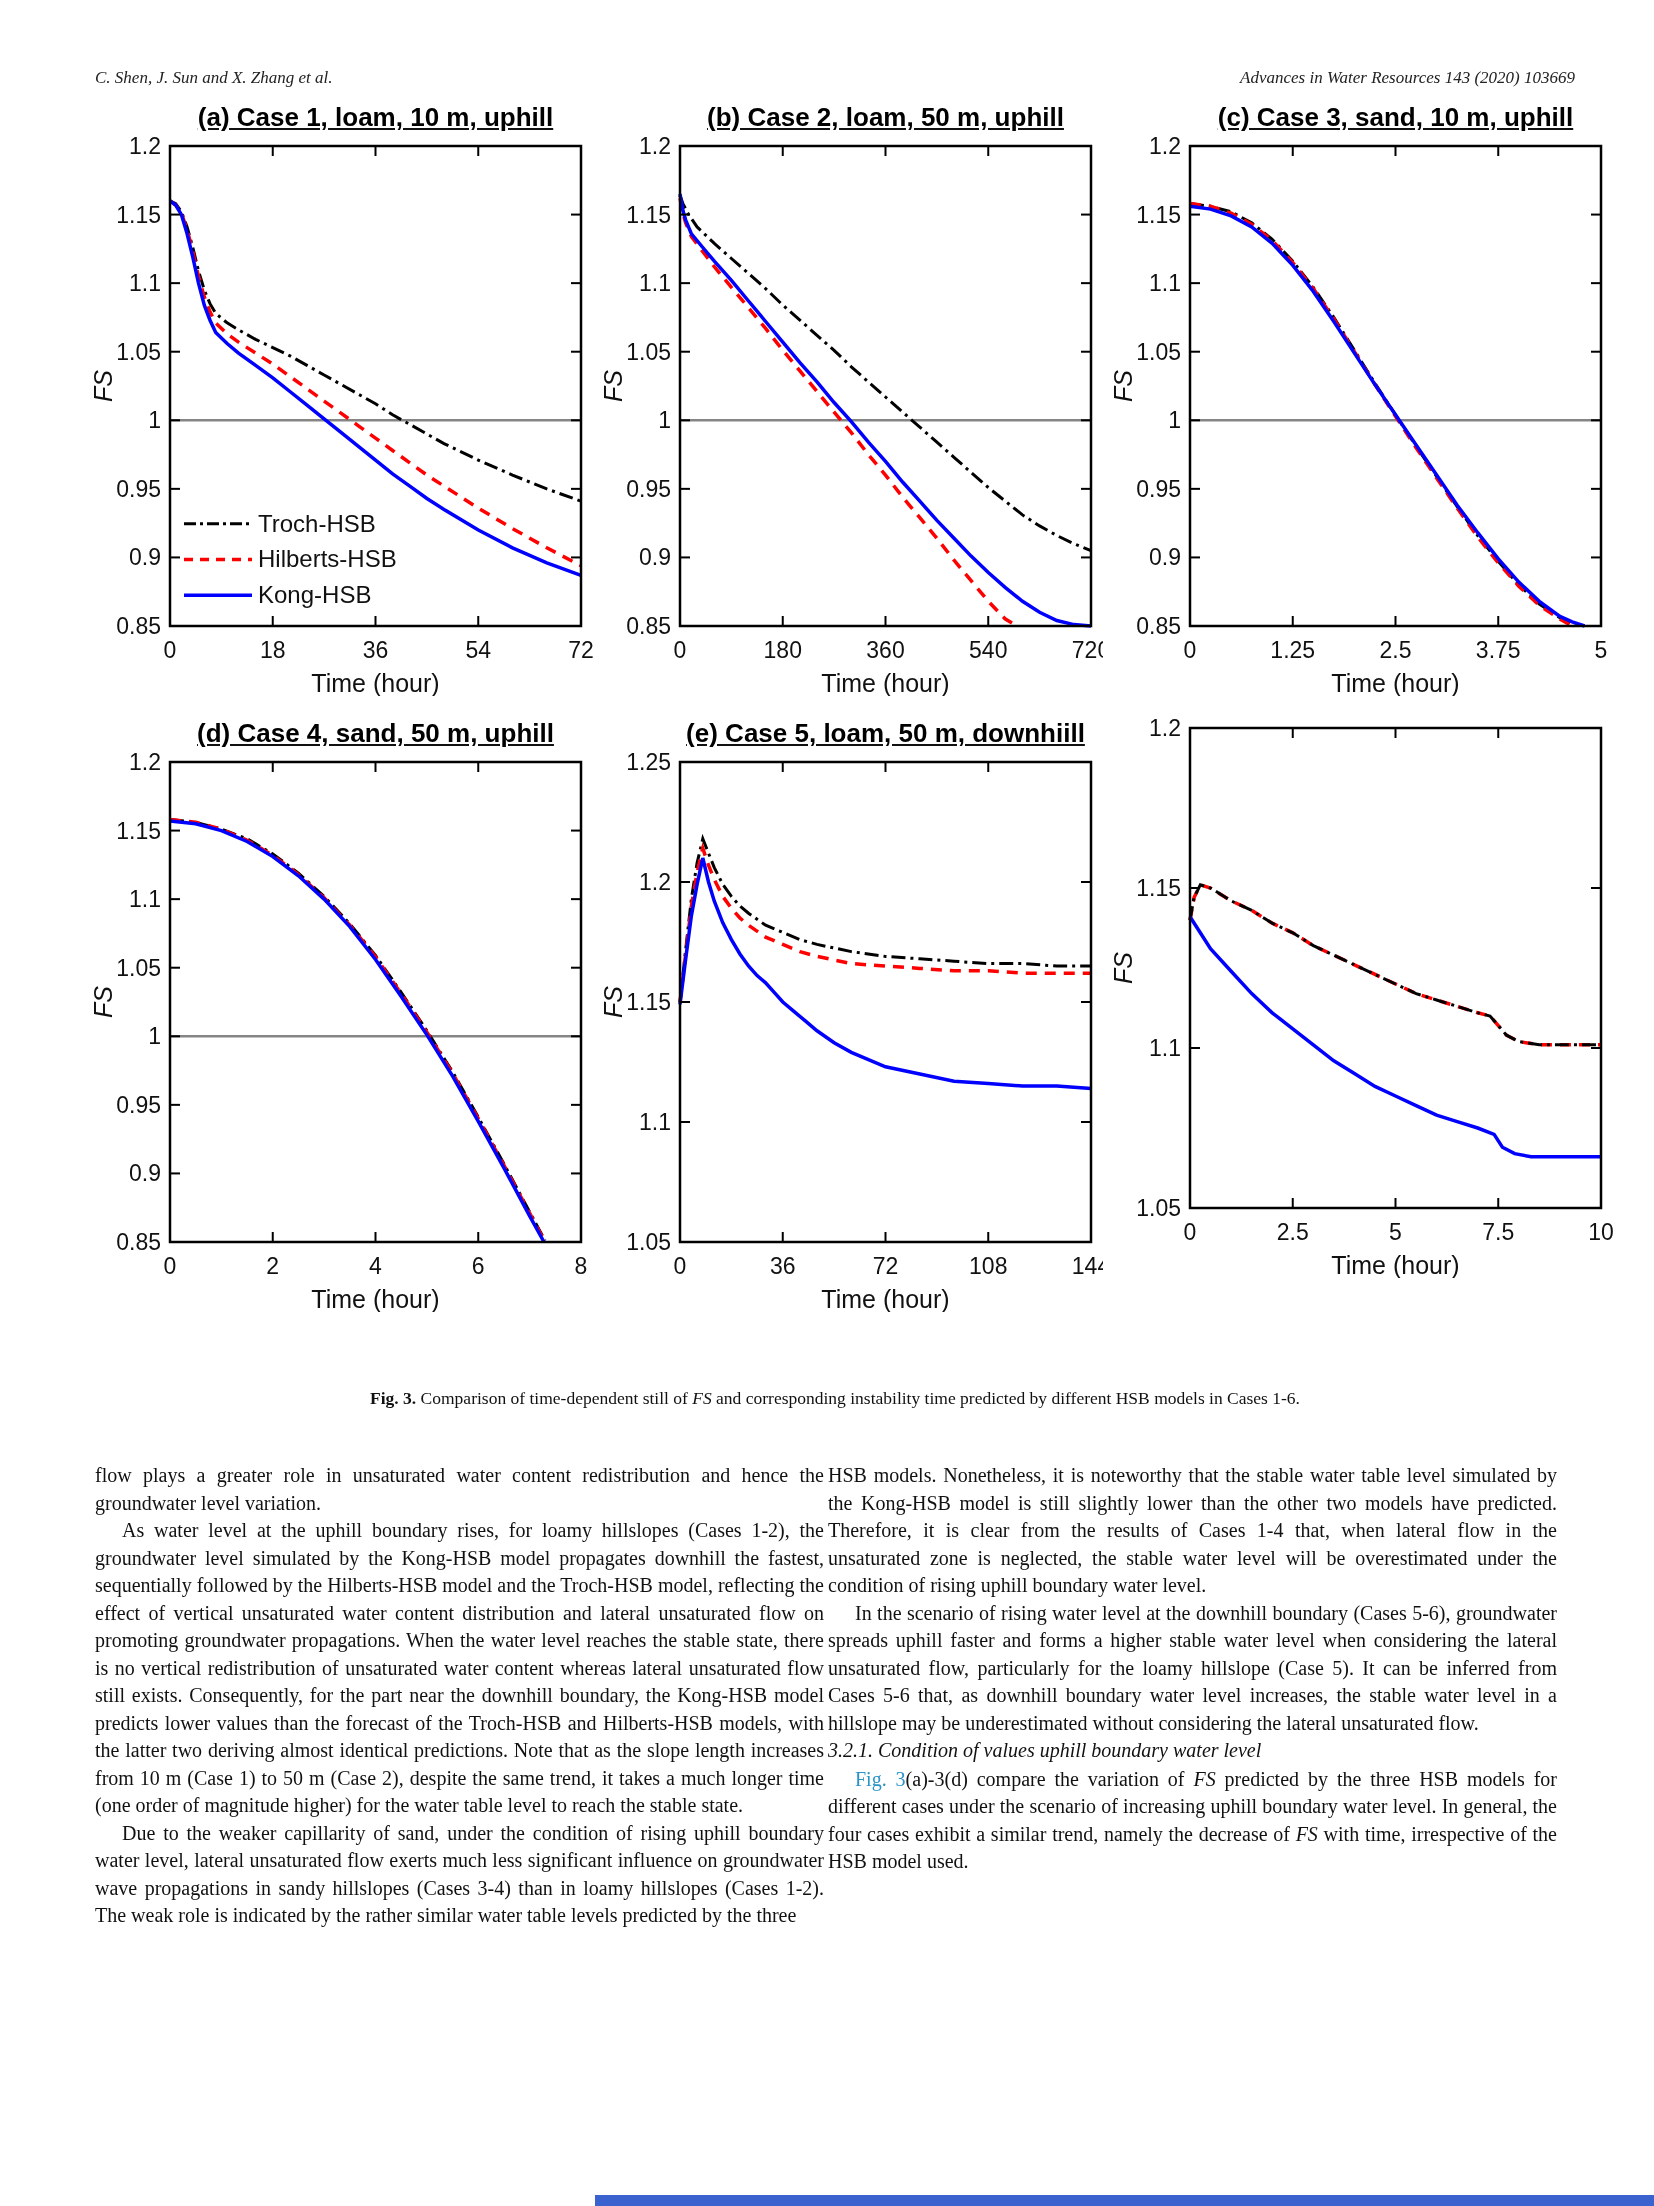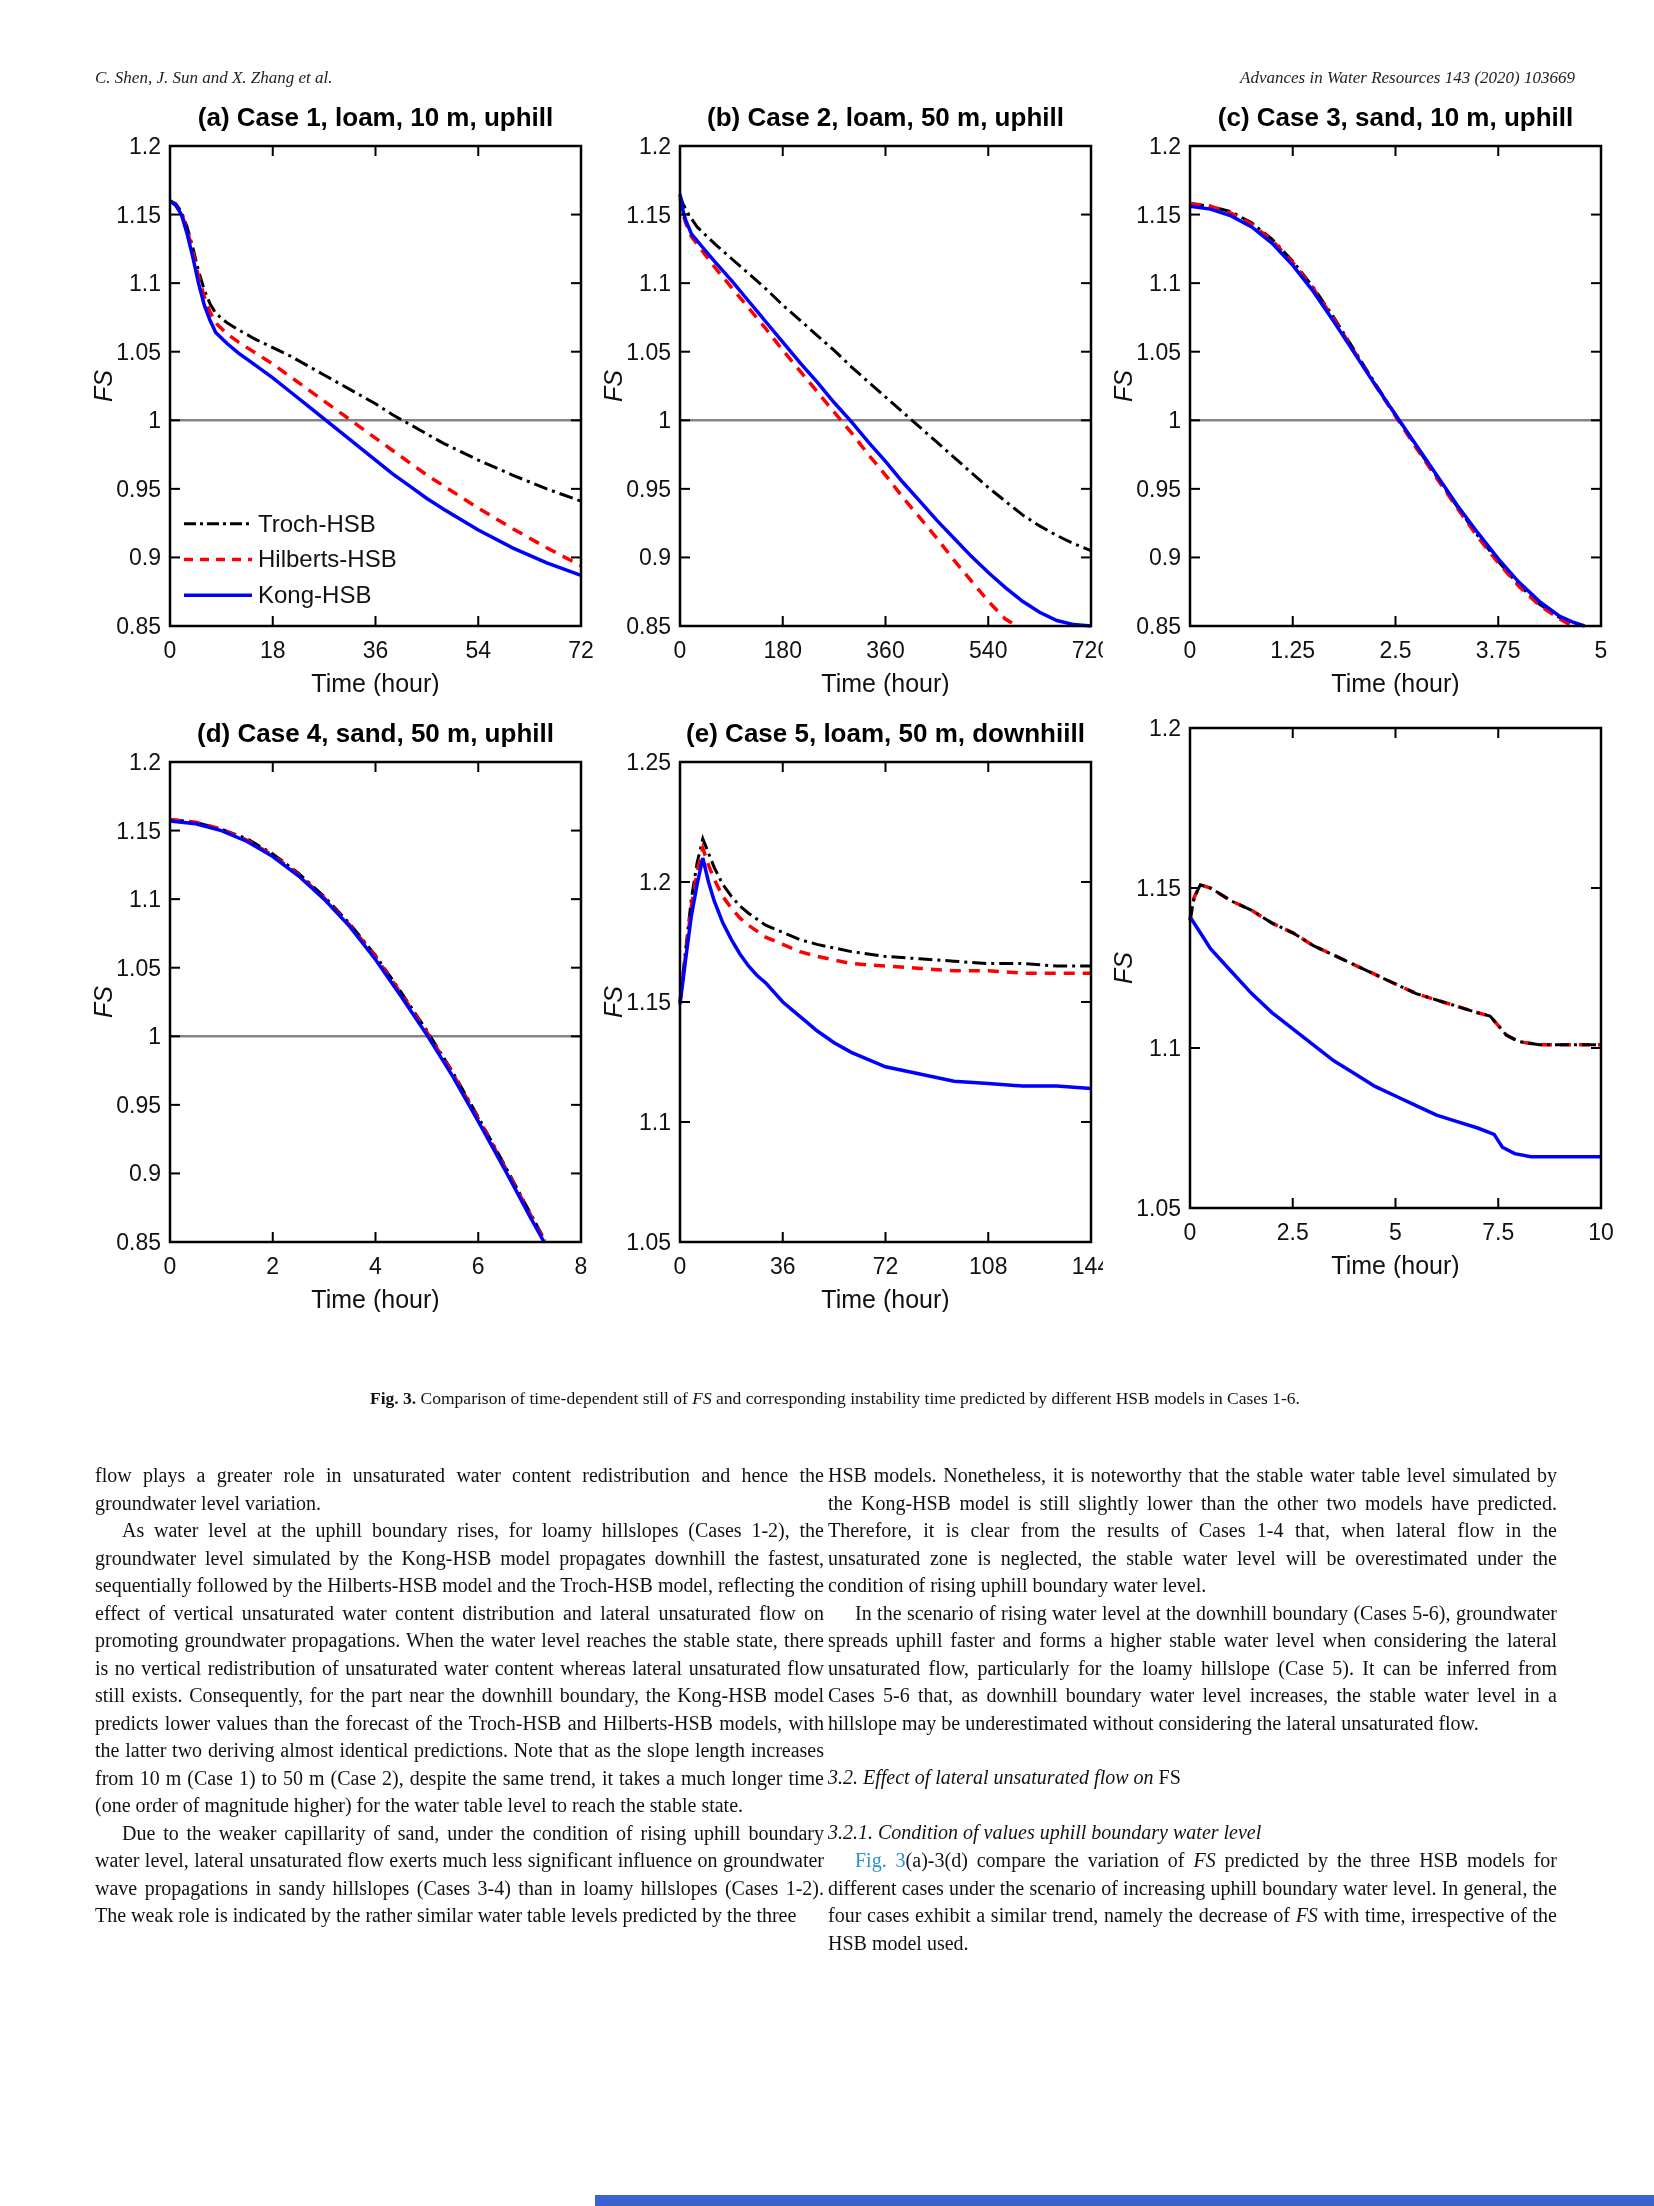--- a/index.html
+++ b/index.html
@@ -1,19 +1,19 @@
 <!DOCTYPE html>
 <html><head>
 <meta charset="utf-8">
 <style>
   html,body{margin:0;padding:0;background:#ffffff;}
   body{width:1654px;height:2206px;position:relative;font-family:"Liberation Serif",serif;color:#111;overflow:hidden;}
   .header{position:absolute;top:68px;left:95px;right:79px;display:flex;justify-content:space-between;
           font-style:italic;font-size:17px;color:#222;}
-  .figure-area{position:absolute;top:100px;left:88px;width:1530px;}
+  .figure-area{position:absolute;top:100px;left:88px;width:1530px;text-decoration:underline;}
   .fig-row{display:flex;flex-direction:row;gap:5px;}
   .chart-cell{width:505px;}
   .chart-title{font-family:"Liberation Sans",sans-serif;font-weight:bold;font-size:26px;color:#000;
                text-align:center;margin-left:70px;height:34px;line-height:34px;white-space:nowrap;}
   .caption{position:absolute;top:1388px;left:95px;right:79px;text-align:center;font-size:17.5px;color:#111;}
   .body-text{position:absolute;top:1462px;left:95px;right:85px;display:flex;gap:4px;}
   .col{width:729px;font-size:20px;line-height:1.375;text-align:justify;}
   .para{margin:0;}
   .para.indent{text-indent:27px;}
   .sec-heading{margin:27px 0 27px 0;font-style:italic;font-size:20px;}
@@ -315,19 +315,18 @@
 
 <div class="body-text">
   <div class="col" id="col-left">
       <p class="para"><span>flow plays a greater role in unsaturated water content redistribution and hence the groundwater level variation.</span></p>
       <p class="para indent"><span>As water level at the uphill boundary rises, for loamy hillslopes (Cases 1-2), the groundwater level simulated by the Kong-HSB model propagates downhill the fastest, sequentially followed by the Hilberts-HSB model and the Troch-HSB model, reflecting the effect of vertical unsaturated water content distribution and lateral unsaturated flow on promoting groundwater propagations. When the water level reaches the stable state, there is no vertical redistribution of unsaturated water content whereas lateral unsaturated flow still exists. Consequently, for the part near the downhill boundary, the Kong-HSB model predicts lower values than the forecast of the Troch-HSB and Hilberts-HSB models, with the latter two deriving almost identical predictions. Note that as the slope length increases from 10 m (Case 1) to 50 m (Case 2), despite the same trend, it takes a much longer time (one order of magnitude higher) for the water table level to reach the stable state.</span></p>
       <p class="para indent"><span>Due to the weaker capillarity of sand, under the condition of rising uphill boundary water level, lateral unsaturated flow exerts much less significant influence on groundwater wave propagations in sandy hillslopes (Cases 3-4) than in loamy hillslopes (Cases 1-2). The weak role is indicated by the rather similar water table levels predicted by the three</span></p>
     </div>
   <div class="col" id="col-right">
       <p class="para"><span>HSB models. Nonetheless, it is noteworthy that the stable water table level simulated by the Kong-HSB model is still slightly lower than the other two models have predicted. Therefore, it is clear from the results of Cases 1-4 that, when lateral flow in the unsaturated zone is neglected, the stable water level will be overestimated under the condition of rising uphill boundary water level.</span></p>
       <p class="para indent"><span>In the scenario of rising water level at the downhill boundary (Cases 5-6), groundwater spreads uphill faster and forms a higher stable water level when considering the lateral unsaturated flow, particularly for the loamy hillslope (Case 5). It can be inferred from Cases 5-6 that, as downhill boundary water level increases, the stable water level in a hillslope may be underestimated without considering the lateral unsaturated flow.</span></p>
-      <p class="sec-heading"><span class="seg-i">3.2. Effect of lateral unsaturated flow on </span><span class="seg-rm">FS</span></p>
       <p class="subsec-heading"><span class="seg-i">3.2.1. Condition of values uphill boundary water level</span></p>
       <p class="para indent"><span class="seg-link" style="color: rgb(43, 147, 200);">Fig. 3</span><span>(a)-3(d) compare the variation of </span><span class="seg-i">FS</span><span> predicted by the three HSB models for different cases under the scenario of increasing uphill boundary water level. In general, the four cases exhibit a similar trend, namely the decrease of </span><span class="seg-i">FS</span><span> with time, irrespective of the HSB model used.</span></p>
     </div>
 </div>
 
 <div class="bottom-bar" id="bottom-bar" style="background: rgb(58, 99, 208);"></div>
 
 </body></html>

